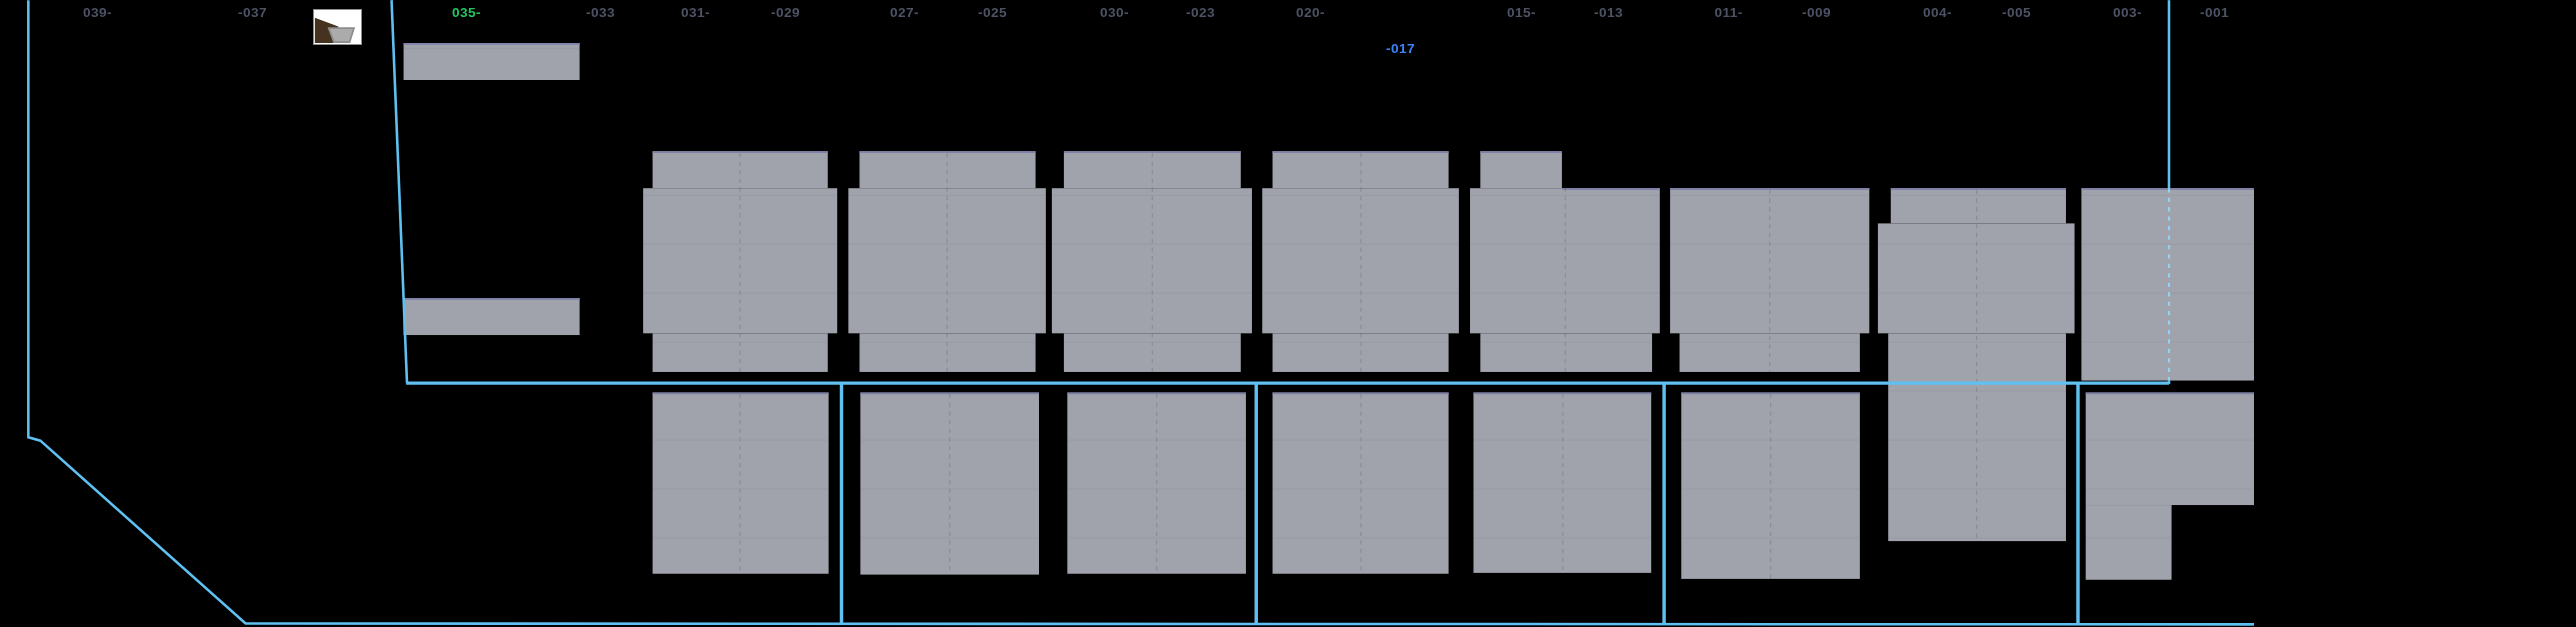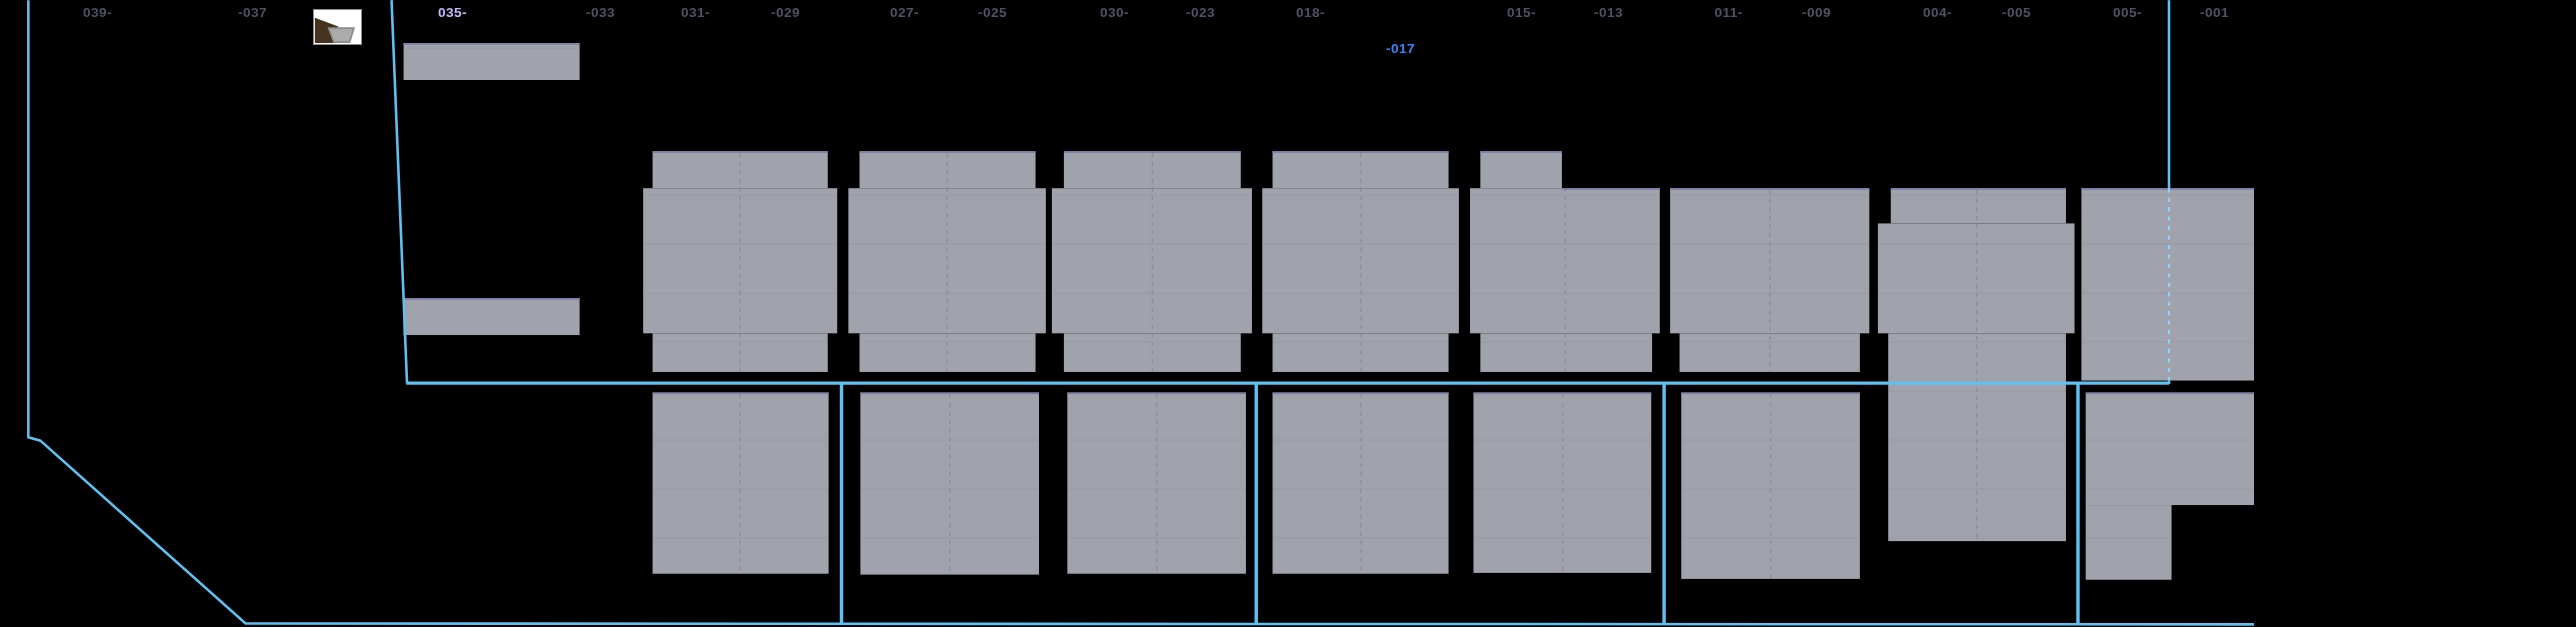--- a/index.html
+++ b/index.html
@@ -129,37 +129,37 @@
       <polyline points="1938,446 1938,726" fill="none" stroke="#5fc0f1" stroke-width="4" stroke-linejoin="miter"></polyline>
       <polyline points="2420,446 2420,726" fill="none" stroke="#5fc0f1" stroke-width="4" stroke-linejoin="miter"></polyline>
       <polyline points="2644,0 2644,731" fill="none" stroke="#5fc0f1" stroke-width="6" stroke-linejoin="miter"></polyline>
       <polyline points="2786,0 2764,430 2757,548" fill="none" stroke="#5fc0f1" stroke-width="3" stroke-linejoin="miter"></polyline>
       <path d="M 2757 548 Q 2915 553 2997 637 Q 2915 722 2756 727" fill="none" stroke="#5fc0f1" stroke-width="3"></path>
       <line x1="2526" y1="219" x2="2526" y2="443" stroke="#8fd4f8" stroke-width="2.5" stroke-dasharray="5 6"></line>
     </svg>
   <div id="labels">
       <span class="unit-label" style="left: 98px; color: rgb(77, 82, 100);">039-</span>
       <span class="unit-label" style="left: 253px; color: rgb(77, 82, 100);">-037</span>
-      <span class="unit-label" style="left: 453px; color: #c4b5fd;">035-</span>
+      <span class="unit-label" style="left: 467px; color: #22c55e;">035-</span>
       <span class="unit-label" style="left: 601px; color: rgb(77, 82, 100);">-033</span>
       <span class="unit-label" style="left: 696px; color: rgb(77, 82, 100);">031-</span>
       <span class="unit-label" style="left: 786px; color: rgb(77, 82, 100);">-029</span>
       <span class="unit-label" style="left: 905px; color: rgb(77, 82, 100);">027-</span>
       <span class="unit-label" style="left: 993px; color: rgb(77, 82, 100);">-025</span>
       <span class="unit-label" style="left: 1115px; color: rgb(77, 82, 100);">030-</span>
       <span class="unit-label" style="left: 1201px; color: rgb(77, 82, 100);">-023</span>
-      <span class="unit-label" style="left: 1311px; color: rgb(77, 82, 100);">018-</span>
+      <span class="unit-label" style="left: 1311px; color: rgb(77, 82, 100);">020-</span>
       <span class="unit-label" style="left: 1401px; color: #3b82f6; margin-top: 36px;">-017</span>
       <span class="unit-label" style="left: 1522px; color: rgb(77, 82, 100);">015-</span>
       <span class="unit-label" style="left: 1609px; color: rgb(77, 82, 100);">-013</span>
       <span class="unit-label" style="left: 1729px; color: rgb(77, 82, 100);">011-</span>
       <span class="unit-label" style="left: 1817px; color: rgb(77, 82, 100);">-009</span>
       <span class="unit-label" style="left: 1938px; color: rgb(77, 82, 100);">004-</span>
       <span class="unit-label" style="left: 2017px; color: rgb(77, 82, 100);">-005</span>
-      <span class="unit-label" style="left: 2128px; color: rgb(77, 82, 100);">005-</span>
+      <span class="unit-label" style="left: 2128px; color: rgb(77, 82, 100);">003-</span>
       <span class="unit-label" style="left: 2215px; color: rgb(77, 82, 100);">-001</span>
     </div>
   <div id="thumb" style="left: 313px; top: 8.6px; width: 49px; height: 36px; background: rgb(255, 255, 255); border: 1.7px solid rgb(141, 141, 141);">
       <svg width="46" height="33" viewBox="0 0 53 38">
         <polygon points="1,9 28,19 28,38 1,38" fill="#46331f"></polygon>
         <polygon points="17,21 46,21 41,37 23,37" fill="#ababab" stroke="#8d8d8d" stroke-width="2"></polygon>
       </svg>
     </div>
 </div>
 

